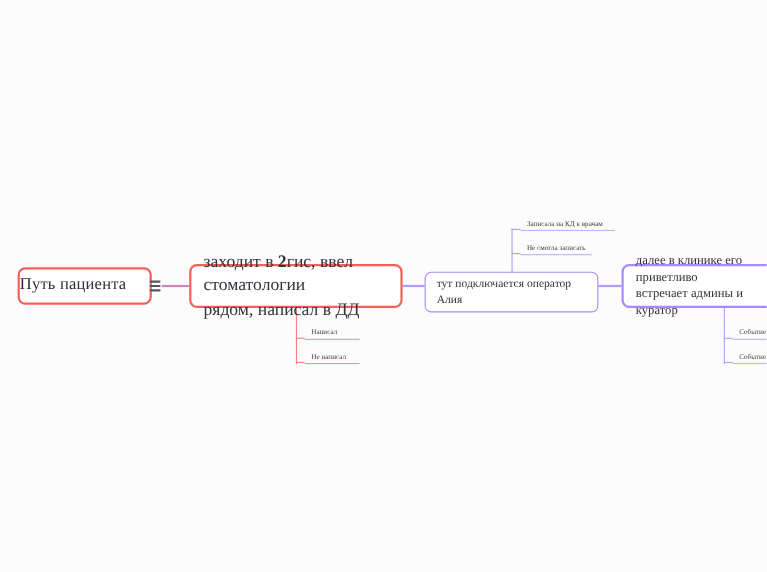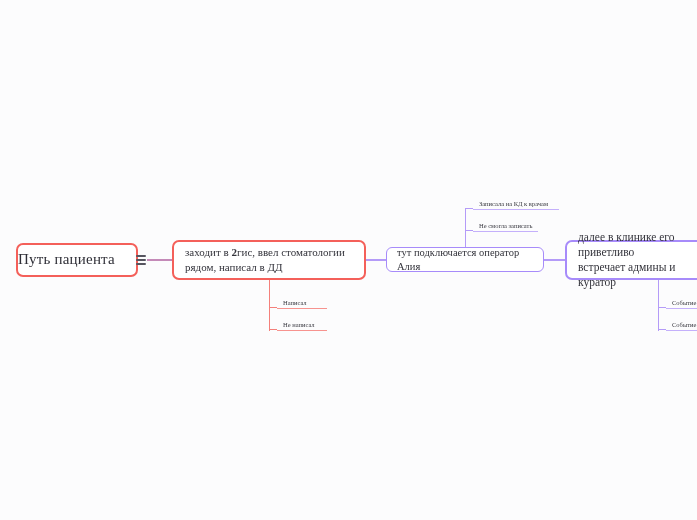--- a/index.html
+++ b/index.html
@@ -47,29 +47,29 @@
   }
 
   .node-l1-red {
     left: 172px;
     top: 240px;
     width: 194px;
     height: 40px;
     border: 2px solid #f4605a;
     border-radius: 7px;
     padding: 0 11px;
-    font-size: 11px;
+    font-size: 16px;
     color: #33333b;
   }
 
   .node-l1-purple {
     left: 386px;
     top: 247px;
     width: 158px;
-    height: 25px;
+    height: 37px;
     border: 1.6px solid #a78bfa;
     border-radius: 6px;
     padding: 0 10px;
     justify-content: center;
     font-size: 10.5px;
     color: #33333b;
   }
 
   .node-l1-purple-right {
     left: 565px;

